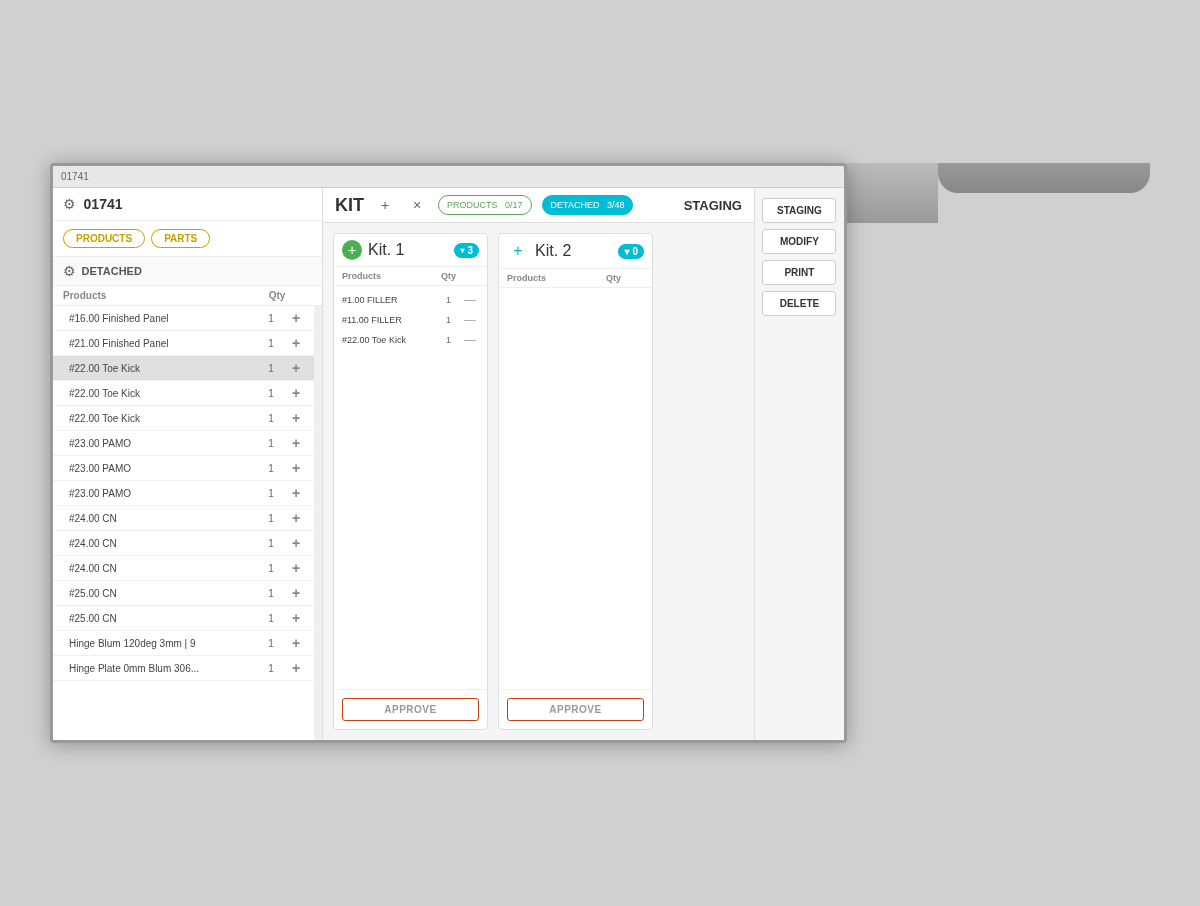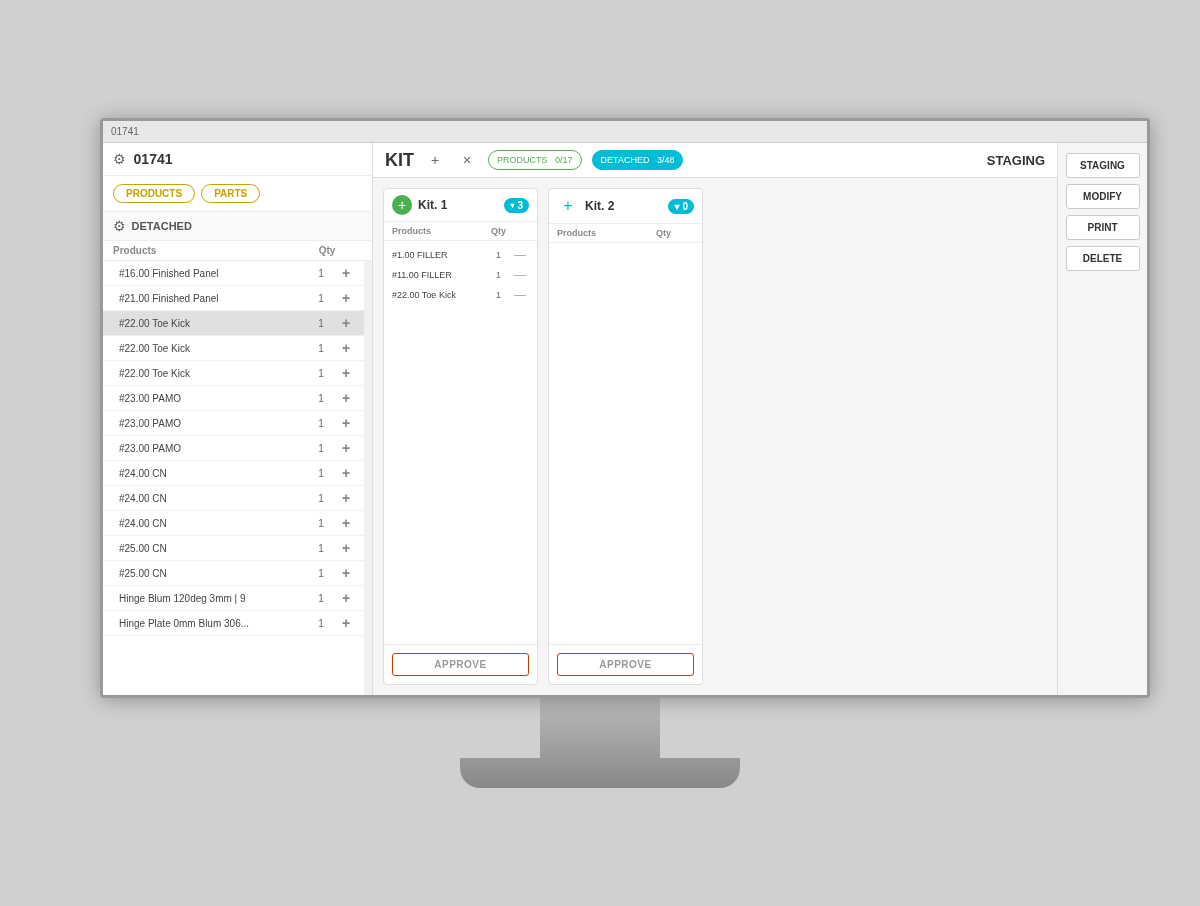--- a/index.html
+++ b/index.html
@@ -9,22 +9,22 @@
       justify-content: center;
       align-items: center;
       min-height: 100vh;
       font-family: Arial, sans-serif;
     }
 
     .monitor-wrapper {
       position: relative;
       width: 1100px;
       display: flex;
-      flex-direction: column;
-      align-items: flex-end;
+      flex-direction: row;
+      align-items: flex-start;
     }
 
     .monitor-screen {
       width: 1050px;
       height: 580px;
       background: #f0f0f0;
       border: 3px solid #999;
       border-radius: 4px;
       overflow: hidden;
       position: relative;
@@ -293,22 +293,22 @@
       border: none;
       font-size: 14px;
       display: flex;
       align-items: center;
       justify-content: center;
       cursor: pointer;
       line-height: 1;
     }
 
     .kit-title {
-      font-size: 12px;
-      font-weight: bold;
+      font-size: 16px;
+      font-weight: normal;
       color: #333;
       flex: 1;
     }
 
     .kit-count-btn {
       display: flex;
       align-items: center;
       gap: 3px;
       padding: 2px 6px;
       background: #00bcd4;

